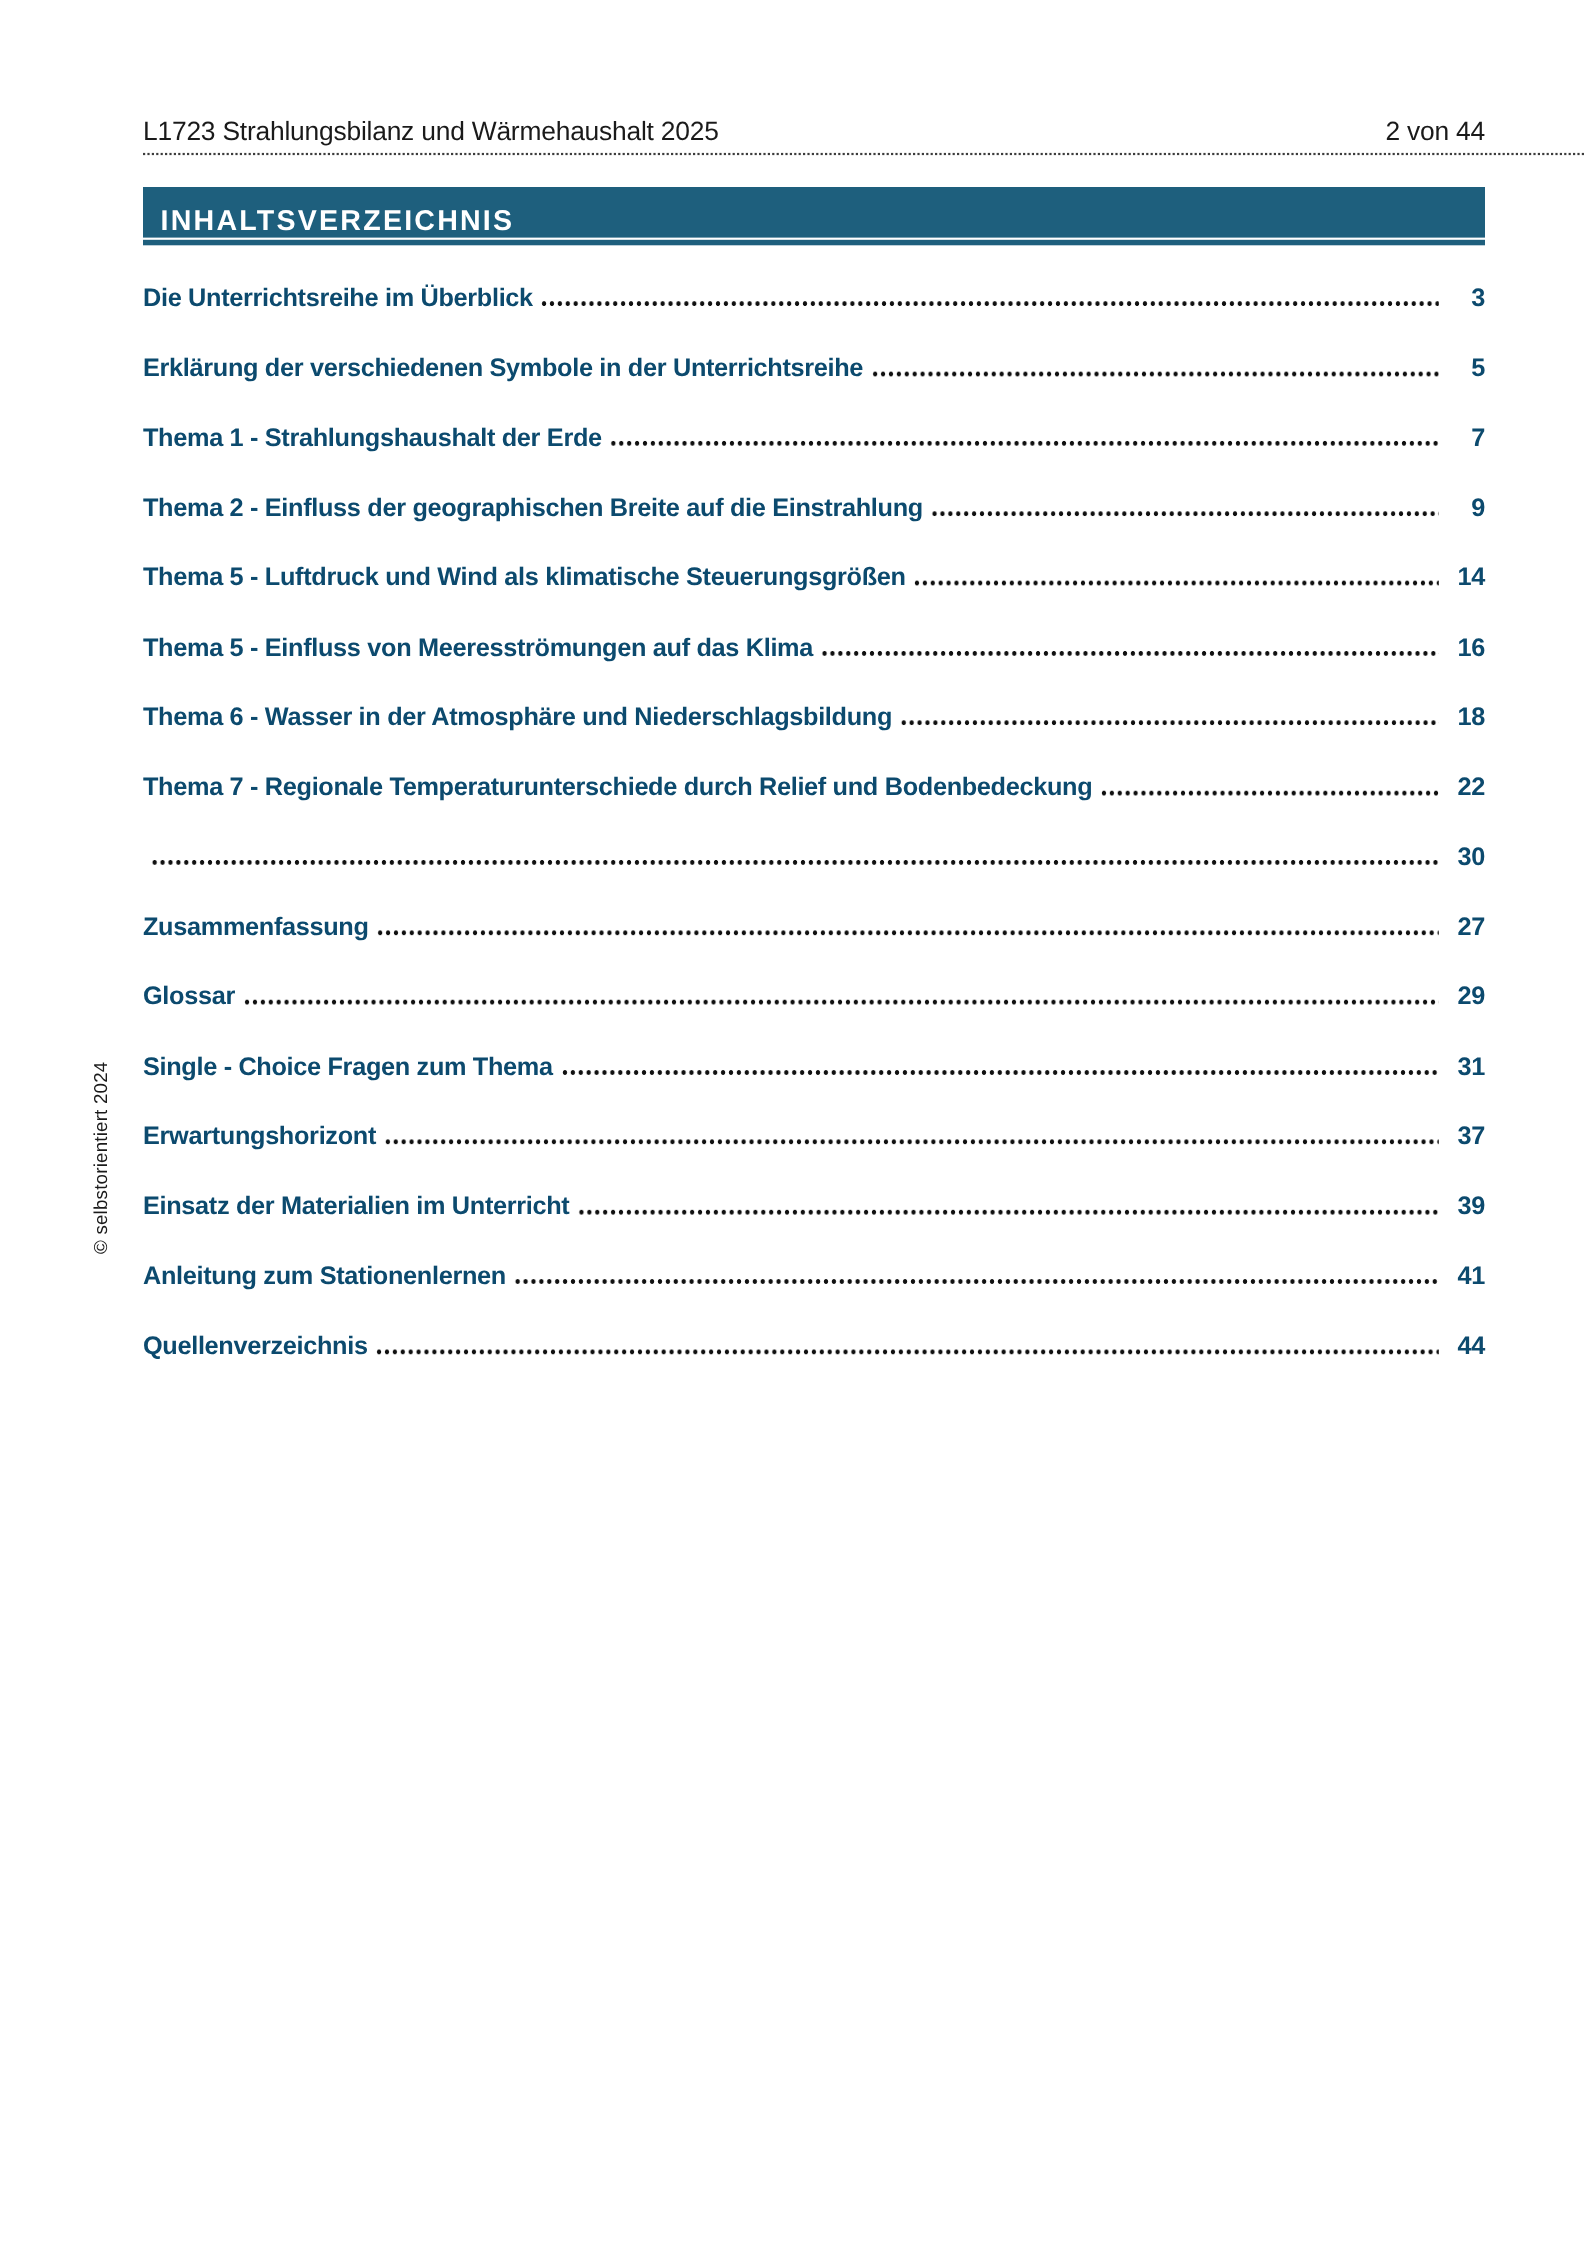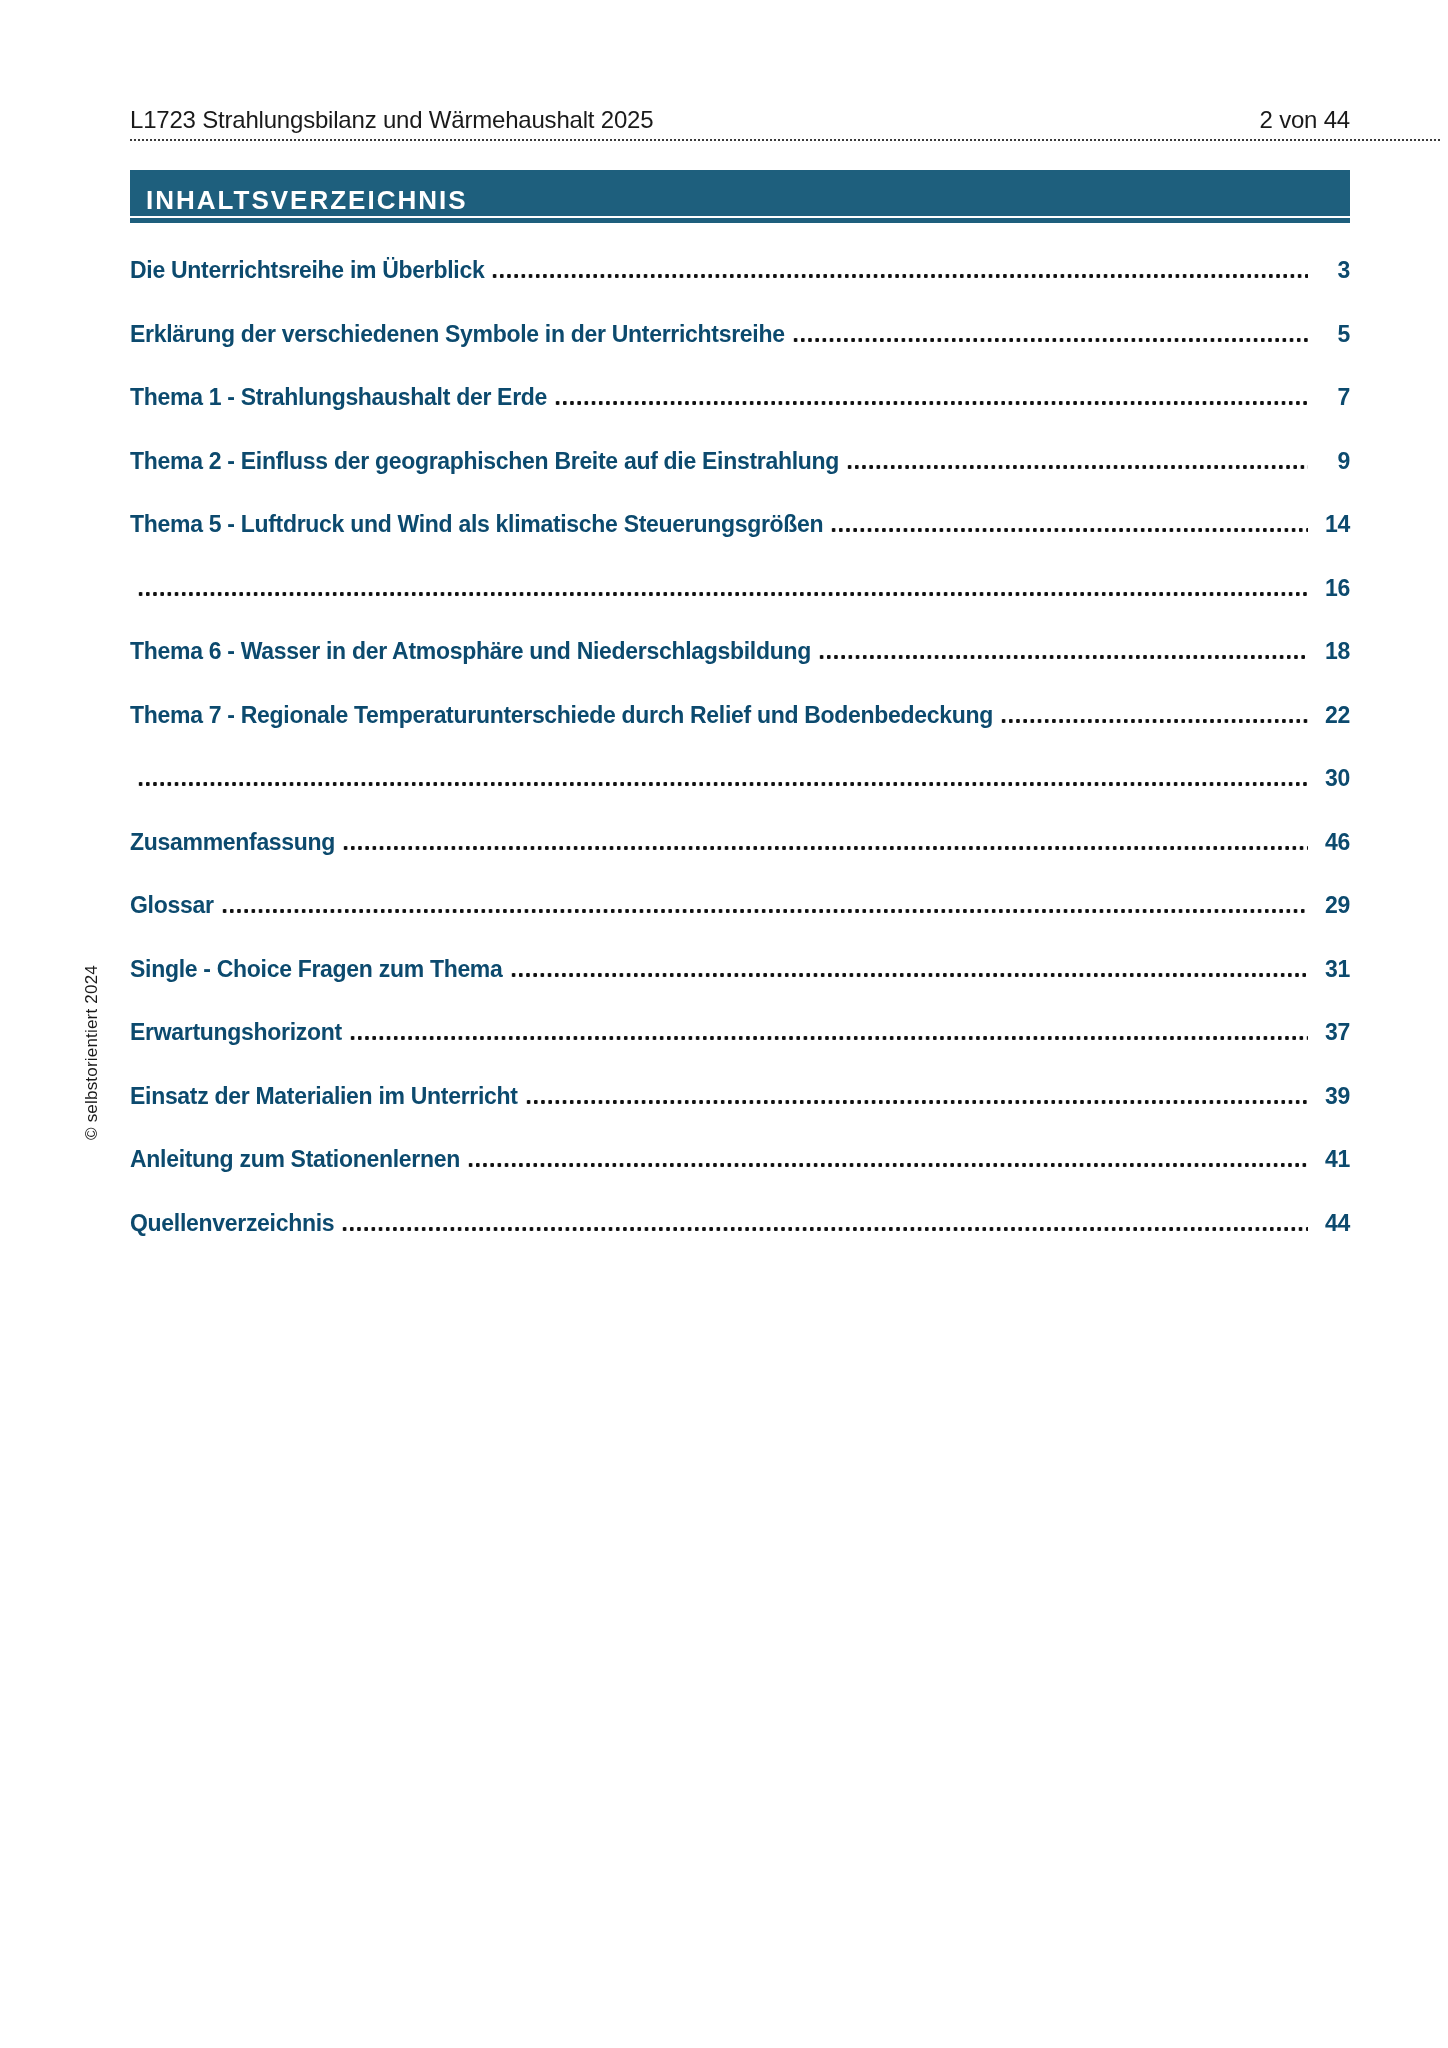--- a/index.html
+++ b/index.html
@@ -160,20 +160,21 @@
     </li>
 
 
     <li class="toc-row">
       <span class="toc-label">Thema 5 - Luftdruck und Wind als klimatische Steuerungsgrößen</span>
       <span class="toc-dots"></span>
       <span class="toc-page">14</span>
     </li>
 
     <li class="toc-row">
+      <span class="toc-label">Thema 5 - Einfluss von Meeresströmungen auf das Klima</span>
       <span class="toc-dots"></span>
       <span class="toc-page">16</span>
     </li>
 
     <li class="toc-row">
       <span class="toc-label">Thema 6 - Wasser in der Atmosphäre und Niederschlagsbildung</span>
       <span class="toc-dots"></span>
       <span class="toc-page">18</span>
     </li>
 
@@ -184,21 +185,21 @@
     </li>
 
     <li class="toc-row">
       <span class="toc-dots"></span>
       <span class="toc-page">30</span>
     </li>
 
     <li class="toc-row">
       <span class="toc-label">Zusammenfassung</span>
       <span class="toc-dots"></span>
-      <span class="toc-page">46</span>
+      <span class="toc-page">27</span>
     </li>
 
     <li class="toc-row">
       <span class="toc-label">Glossar</span>
       <span class="toc-dots"></span>
       <span class="toc-page">29</span>
     </li>
 
     <li class="toc-row">
       <span class="toc-label">Single - Choice Fragen zum Thema</span>

